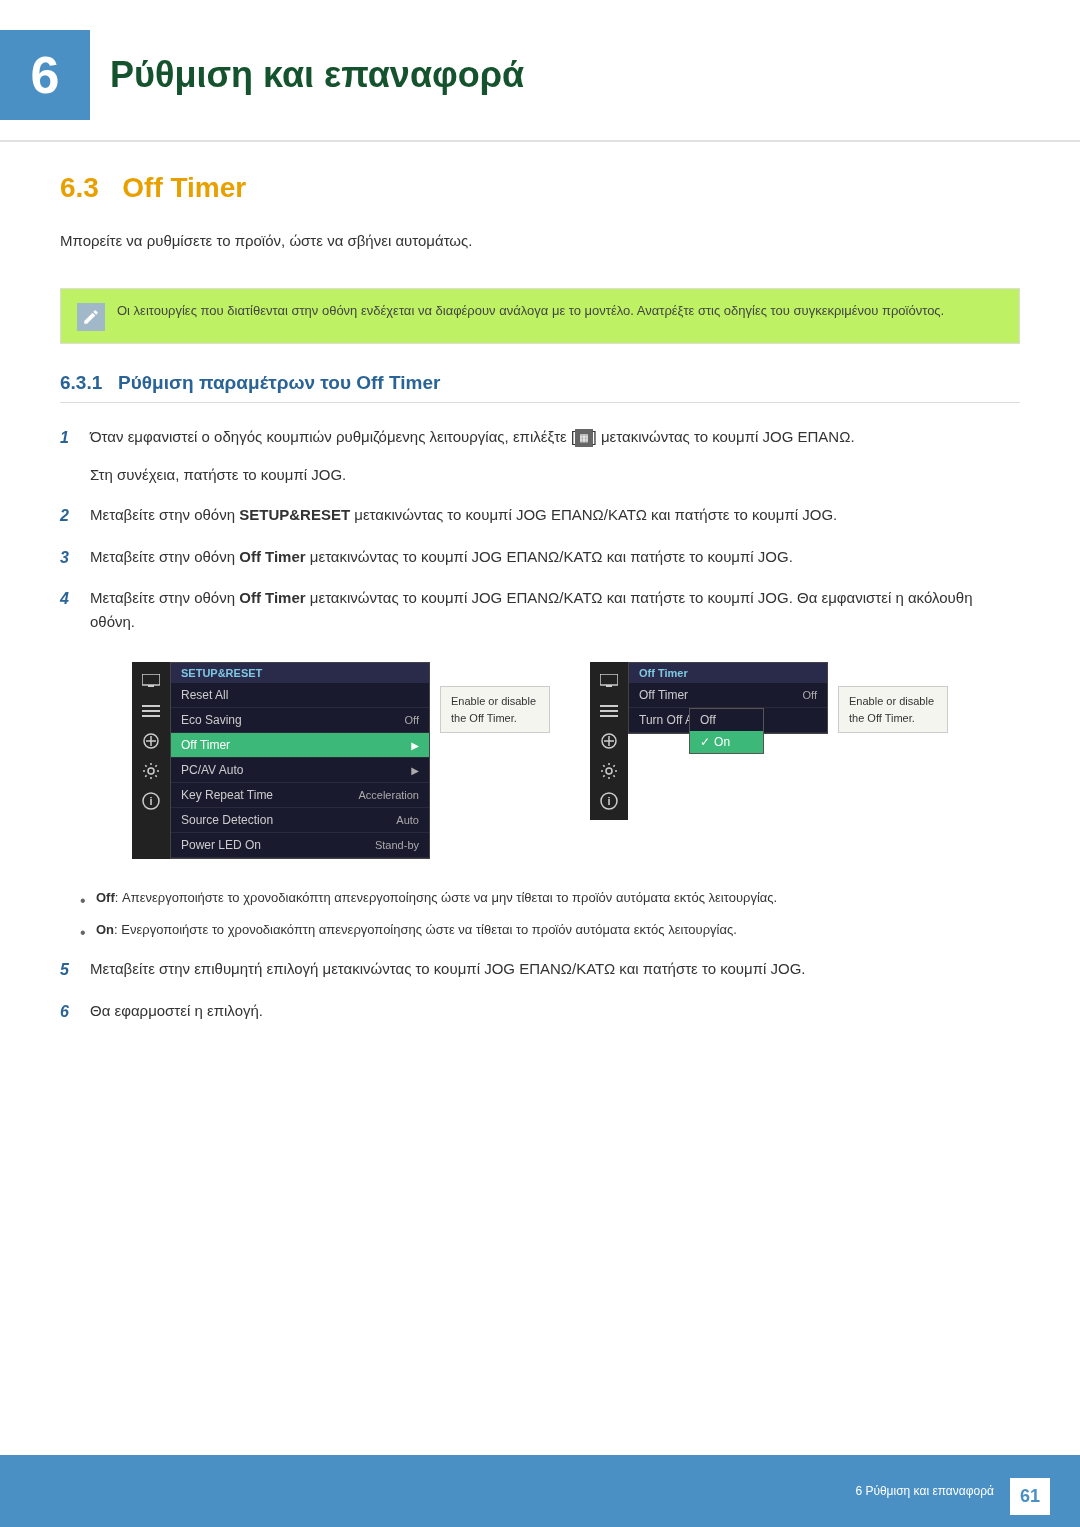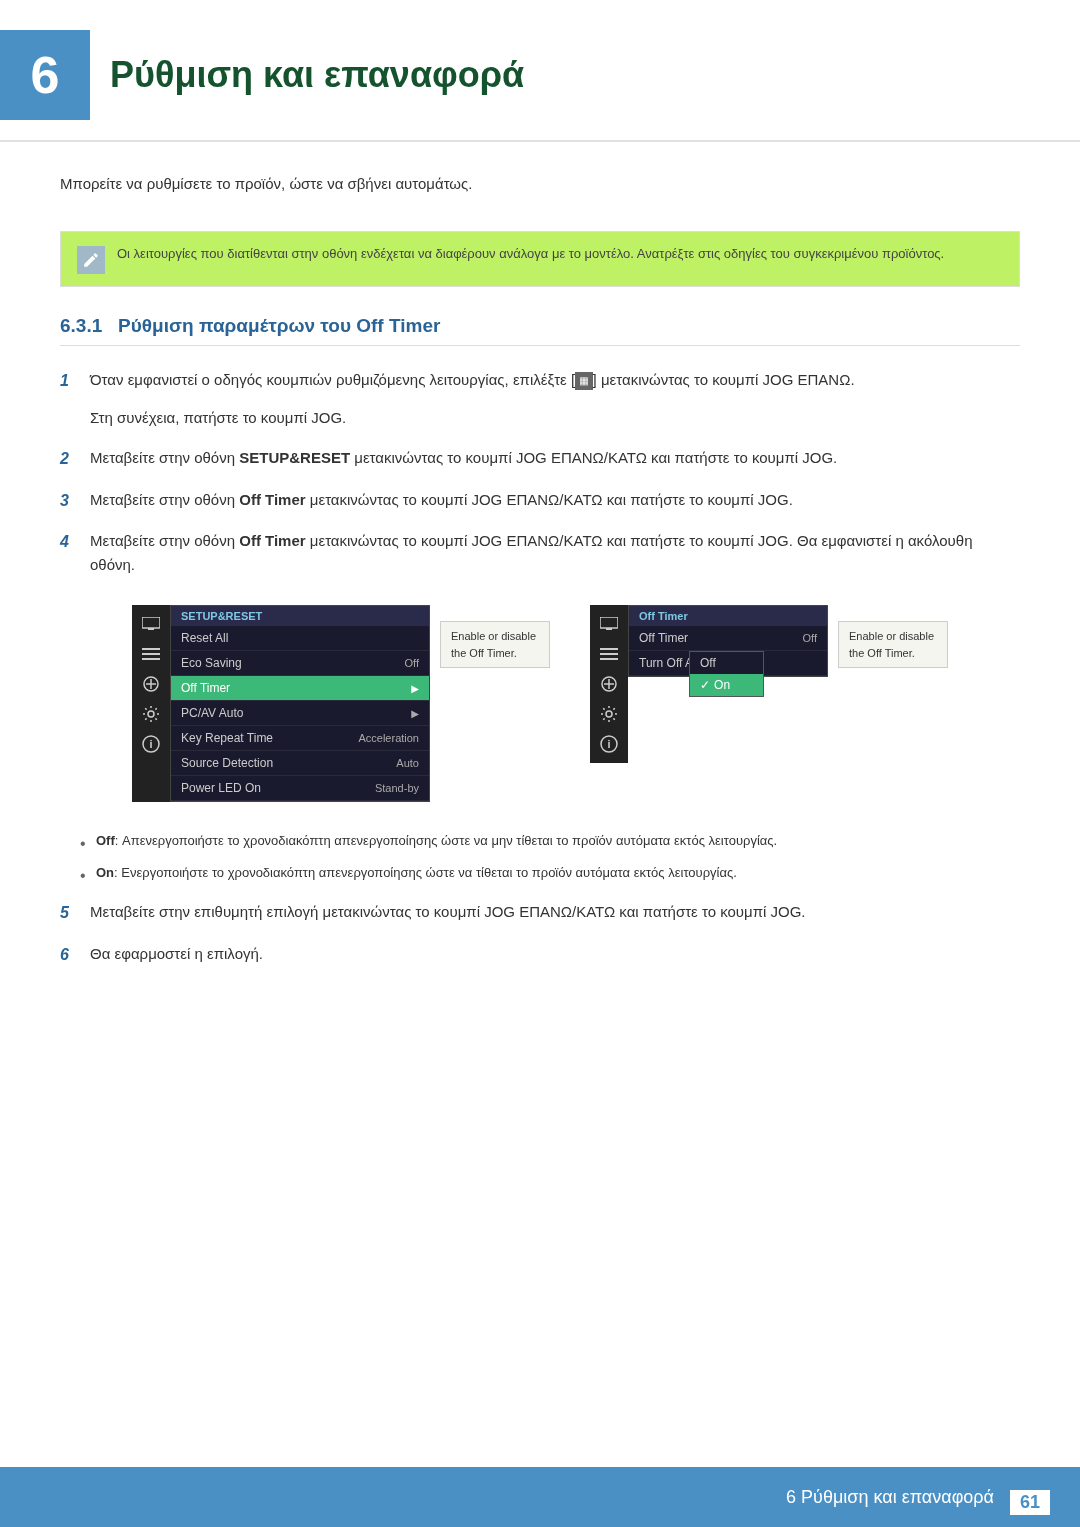--- a/index.html
+++ b/index.html
@@ -211,21 +211,21 @@
 
     .menu-tooltip {
       background: #f5f5f0;
       border: 1px solid #ccc;
       padding: 6px 10px;
       font-size: 11px;
       color: #333;
       max-width: 110px;
       line-height: 1.5;
       align-self: flex-start;
-      margin-top: 16px;
+      margin-top: 24px;
     }
 
     
     .bullet-list {
       list-style: none;
       margin: 16px 0 16px 20px;
     }
     .bullet-list li {
       position: relative;
       padding-left: 16px;
@@ -255,28 +255,28 @@
       color: #fff;
       display: flex;
       justify-content: flex-end;
       align-items: center;
       padding: 12px 30px;
       font-size: 14px;
       gap: 16px;
     }
     .footer-text {
       color: #fff;
-      font-size: 18px;
+      font-size: 12px;
     }
     .footer-page {
       background: #fff;
       color: #4a90c4;
       font-weight: bold;
       font-size: 18px;
-      padding: 2px 10px;
+      padding: 8px 10px;
       margin-top: 11px;
     }
 
     .screenshot-container {
       display: flex;
       align-items: flex-start;
       gap: 10px;
     }
   </style>
 </head>
@@ -284,20 +284,25 @@
 
 <div class="page-header">
   <div class="chapter-number-box">
     <span>6</span>
   </div>
   <div class="chapter-title">Ρύθμιση και επαναφορά</div>
 </div>
 
 <div class="content">
 
+  <div class="section-title">
+    <span>6.3</span>
+    &nbsp;
+    <span>Off Timer</span>
+  </div>
 
   <p class="intro-text">Μπορείτε να ρυθμίσετε το προϊόν, ώστε να σβήνει αυτομάτως.</p>
 
   <div class="note-box">
     <div class="note-icon">
       <svg viewBox="0 0 24 24">
         <path d="M3 17.25V21h3.75L17.81 9.94l-3.75-3.75L3 17.25zM20.71 7.04a1 1 0 000-1.41l-2.34-2.34a1 1 0 00-1.41 0l-1.83 1.83 3.75 3.75 1.83-1.83z"></path>
       </svg>
     </div>
     <div class="note-text">

